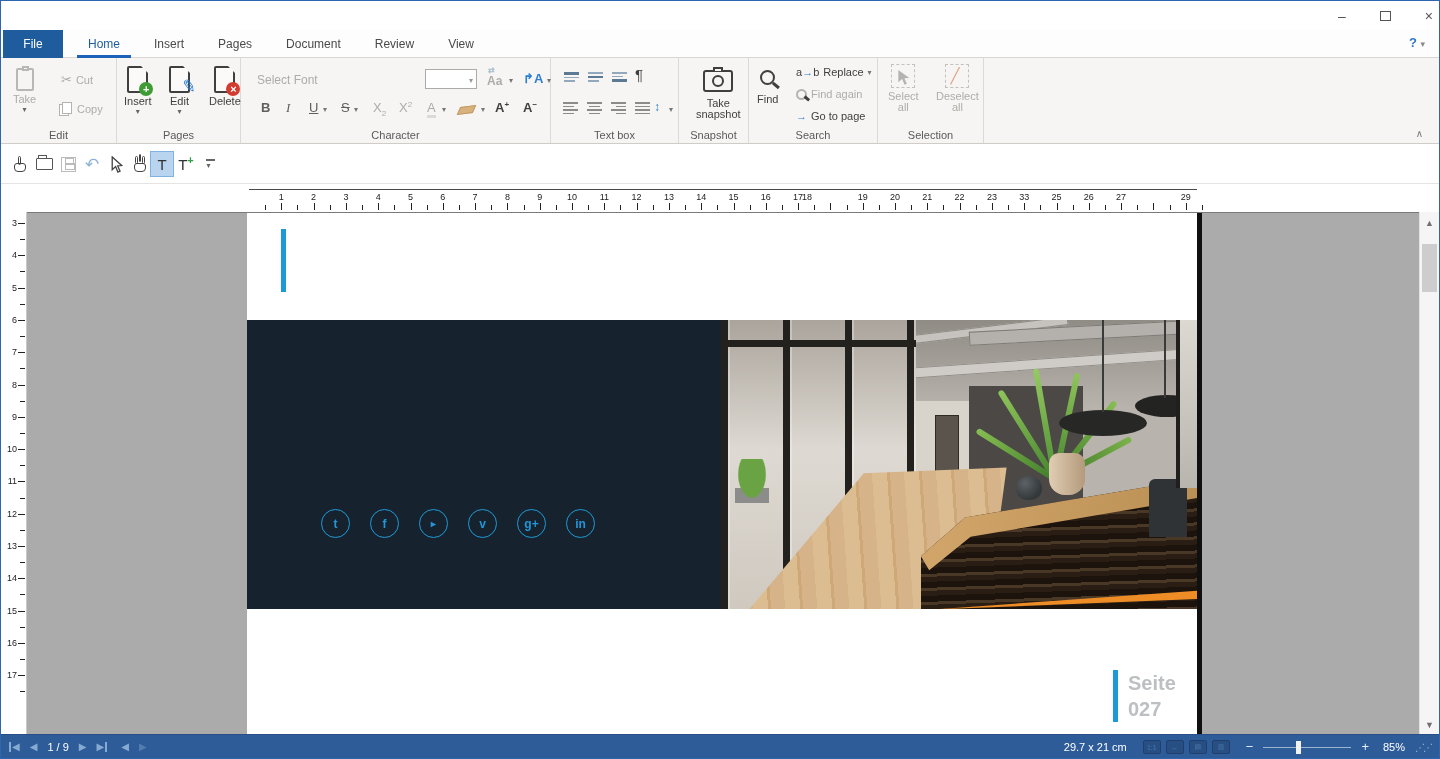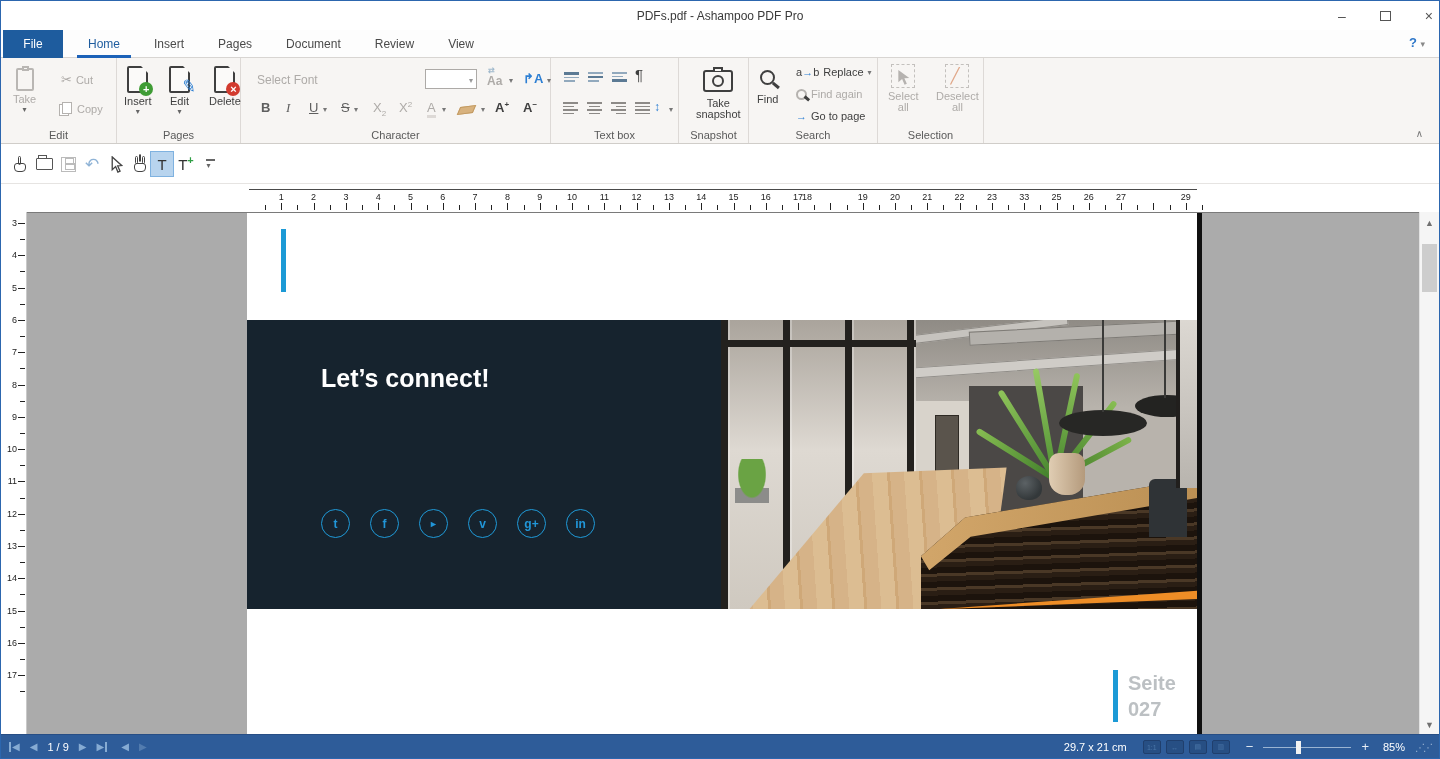--- a/index.html
+++ b/index.html
@@ -153,21 +153,20 @@
   #zoom-thumb { position:absolute; left:33px; top:0; width:5px; height:13px; background:#f2f2f2; }
   .zbtn { font-size:13px; color:#e8eef5; line-height:12px; }
   #grip { color:#9ab4d2; font-size:10px; letter-spacing:-2px; }
 </style>
 </head>
 <body>
 
 <div id="window">
 
   <div id="titlebar">
-    <div id="title">PDFs.pdf - Ashampoo PDF Pro</div>
     <div class="winbtns">
       <span class="winbtn">–</span>
       <span class="winbtn maxbox"></span>
       <span class="winbtn">×</span>
     </div>
   </div>
 
   <div id="tabrow">
     <div id="file-tab">File</div>
     <div class="tabs">
@@ -545,21 +544,20 @@
       </div>
 
     <div id="workspace">
       <div id="page">
 
         <div id="brand-top">
           <span id="brand-bar"></span>
         </div>
 
         <div id="band">
-          <div id="hero-heading">Let’s connect!</div>
           <div id="social">
               <div class="soc">
                 <span>t</span>
               </div>
               <div class="soc">
                 <span>f</span>
               </div>
               <div class="soc">
                 <span class="yt">►</span>
               </div>

